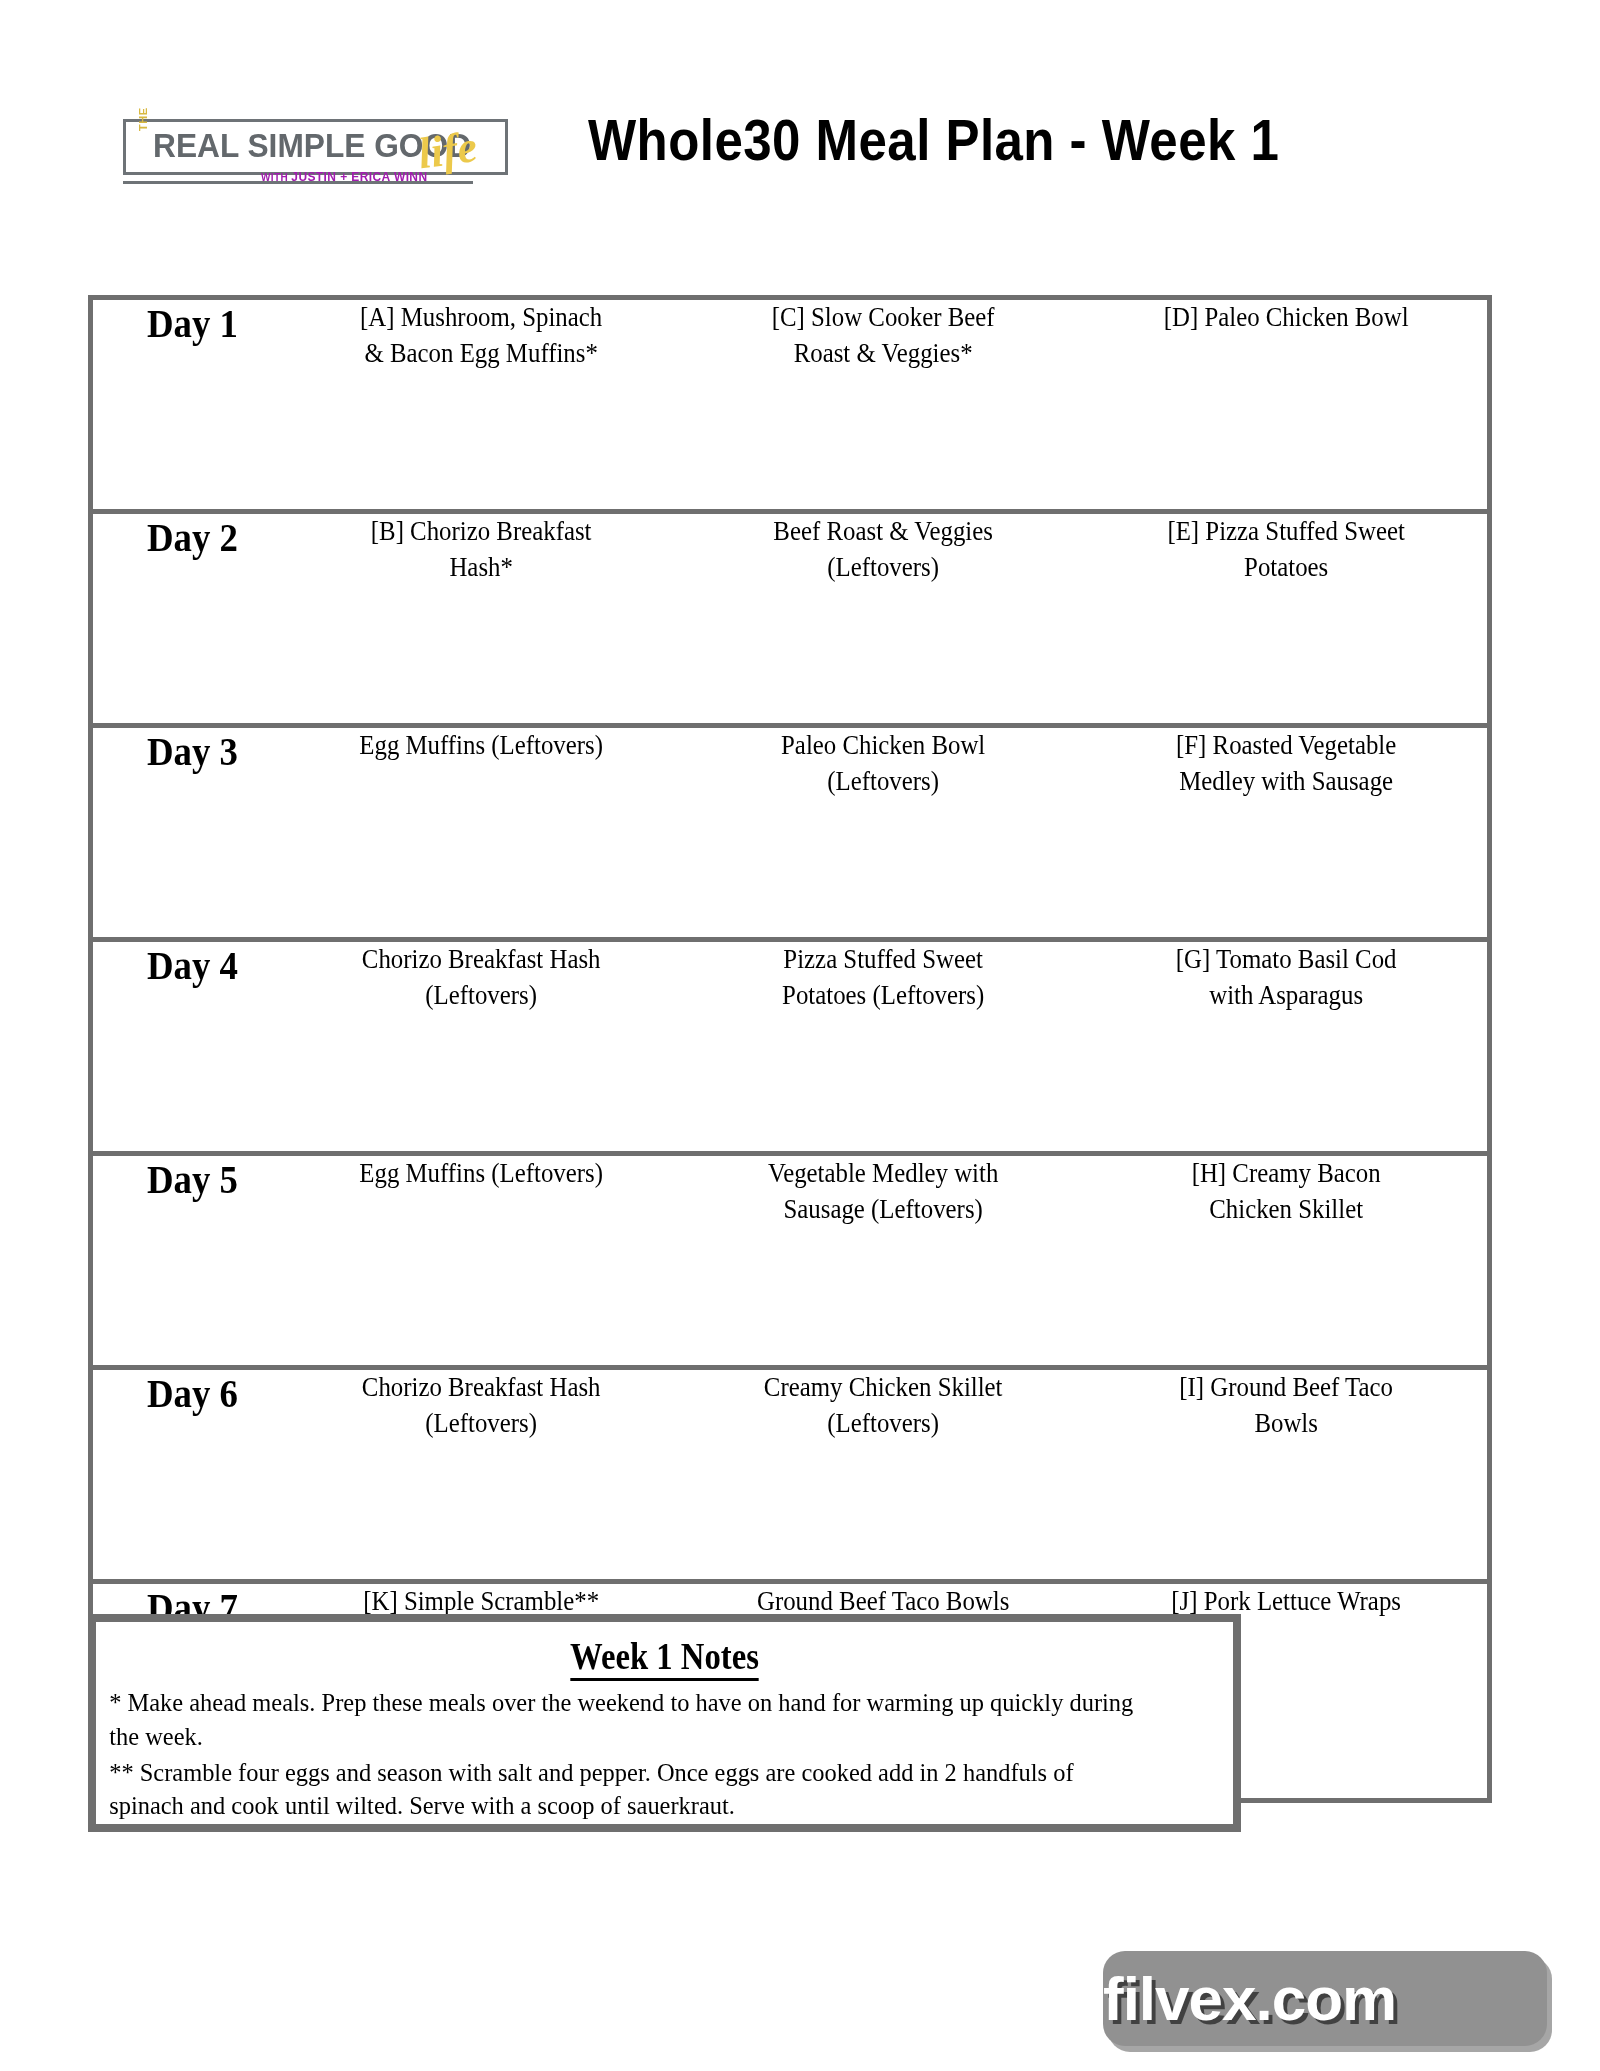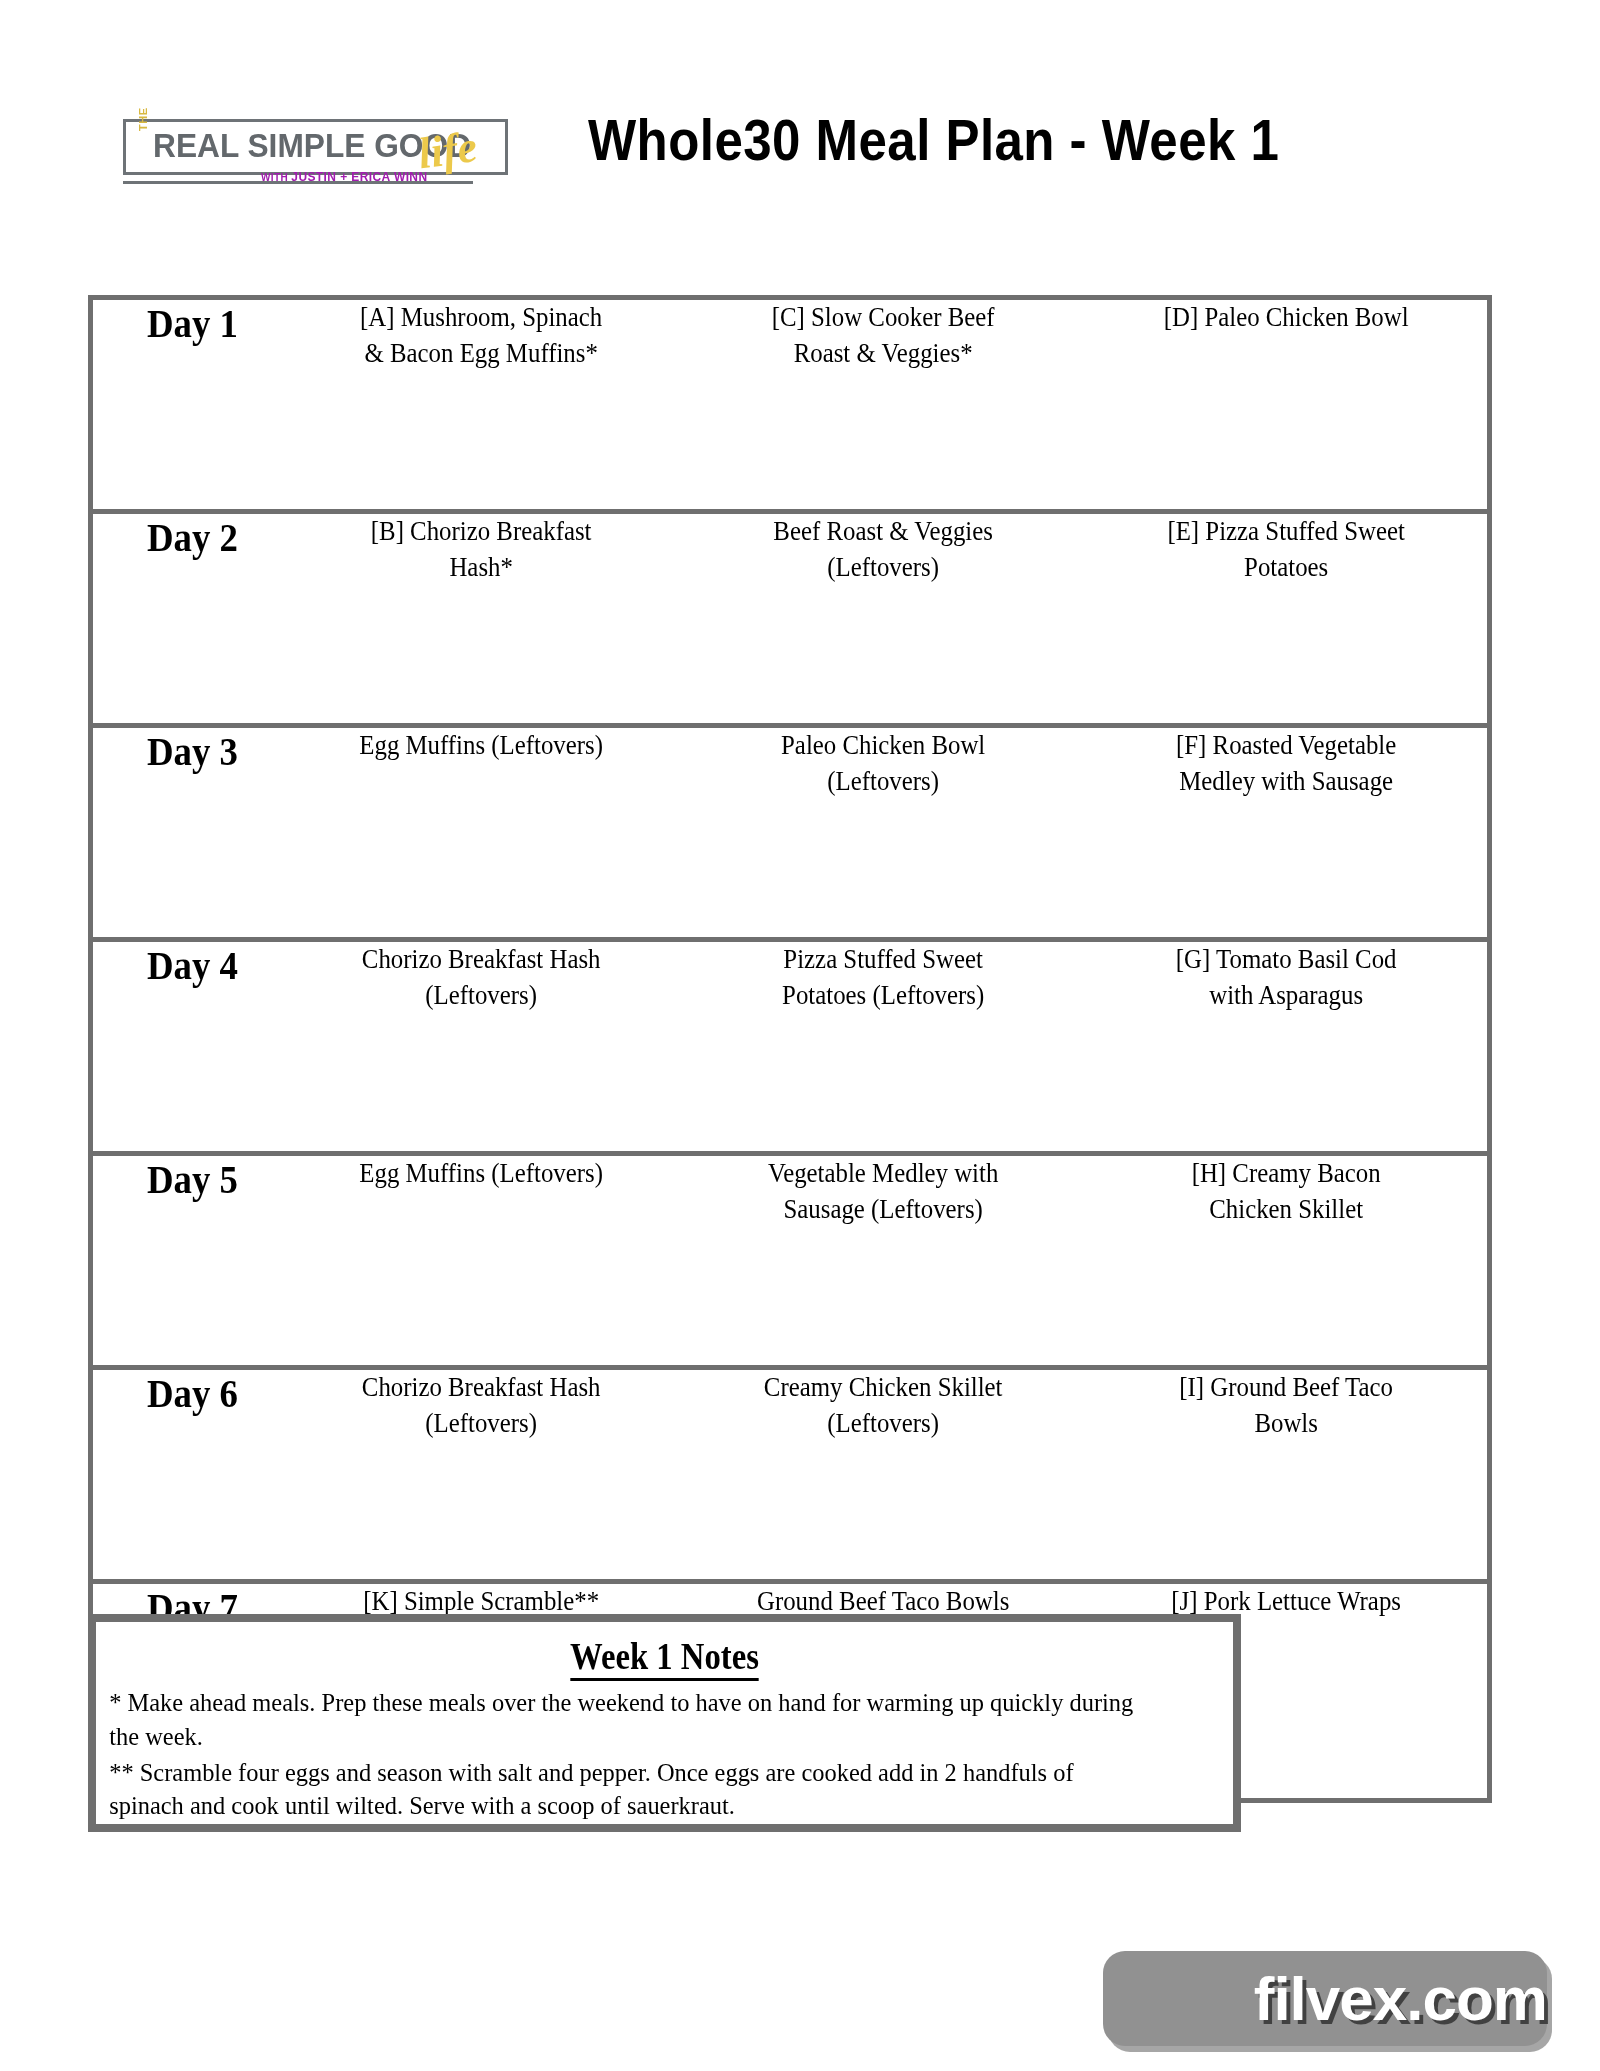--- a/index.html
+++ b/index.html
@@ -222,21 +222,21 @@
   .watermark {
     position: absolute;
     left: 1103px;
     top: 1951px;
     width: 444px;
     height: 95px;
     background: #919191;
     border-radius: 22px;
     display: flex;
     align-items: center;
-    justify-content: flex-end;
+    justify-content: flex-start;
     box-shadow: 5px 6px 0 rgba(0,0,0,0.35);
   }
   .watermark-text {
     font-family: "Liberation Sans", sans-serif;
     font-weight: bold;
     font-size: 62px;
     color: #ffffff;
     letter-spacing: -1px;
     text-shadow: 4px 4px 0 rgba(0,0,0,0.55);
   }

